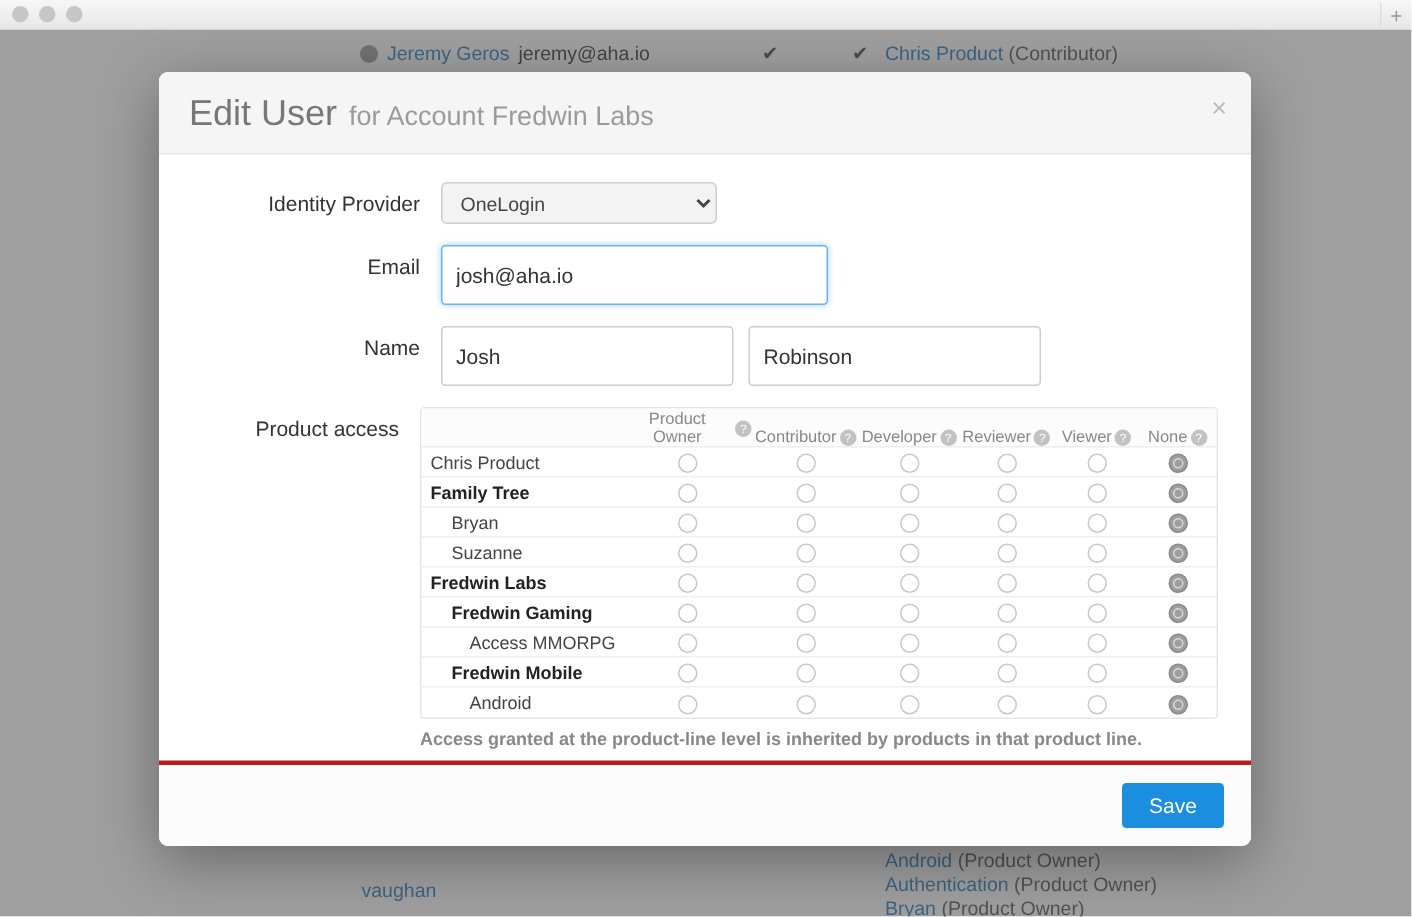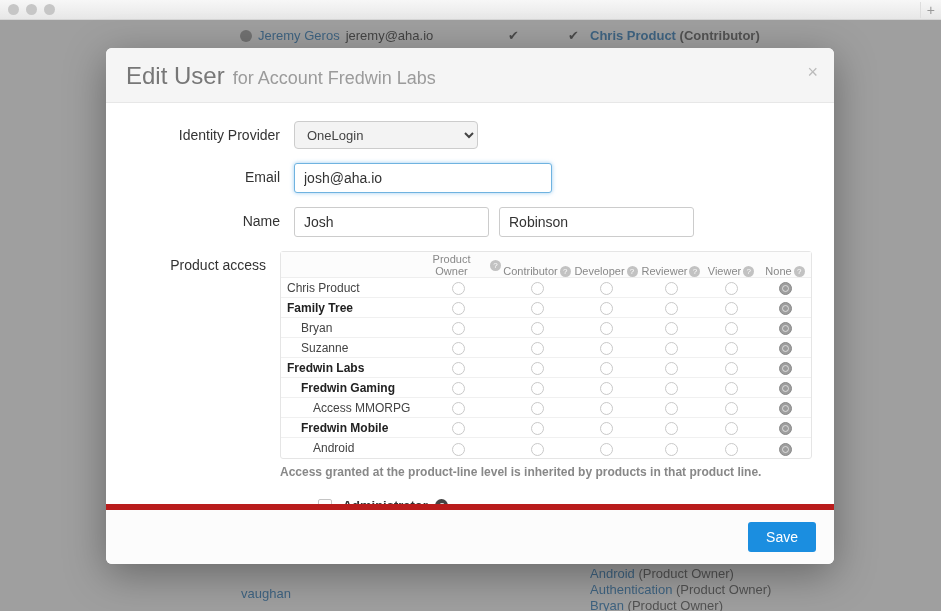--- a/index.html
+++ b/index.html
@@ -28,21 +28,21 @@
     position:absolute; right:6px; top:2px; color:#999; font-size:14px;
     border-left:1px solid #ddd; padding-left:6px;height:16px;
   }
   
   .bgwrap { position:absolute; inset:20px 0 0 0; background:#fff; }
   .dim { position:absolute; inset:20px 0 0 0; background:rgba(80,80,80,.55); }
   .bg-row1 { position:absolute; left:240px; top:8px; color:#2a7bbd; font-size:13px; display:flex; align-items:center; gap:6px;}
   .bg-row1 .av{width:12px;height:12px;border-radius:50%;background:#999;}
   .bg-row1 .em{color:#333;}
   .bg-check{color:#444;font-size:13px;position:absolute;top:8px;}
-  .bg-right{position:absolute;left:590px;top:8px;color:#2a7bbd;font-size:13px;font-weight:bold;}
+  .bg-right{position:absolute;left:590px;top:8px;color:#2a7bbd;font-size:13px;}
   .bg-right .role{color:#555;}
   .bg-bottom{position:absolute;left:590px;color:#2a7bbd;font-size:13px;}
   .bg-bottom .role{color:#555;}
   .bg-vaughan{position:absolute;left:241px;top:566px;color:#2a7bbd;font-size:13px;text-transform:lowercase;}
 
   
   .modal {
     position:absolute;
     left:106px; top:48px;
     width:728px; height:516px;
@@ -65,21 +65,21 @@
   .modal-body{flex:1;overflow:auto;padding:18px 22px 8px;}
   .row{display:flex;margin-bottom:14px;}
   .label{width:166px;text-align:right;padding-right:14px;padding-top:6px;color:#333;font-size:14px;}
   .field{flex:1;}
   select.form{
     width:184px;height:28px;
     background:#f3f3f3;border:1px solid #ccc;border-radius:4px;
     padding:0 8px;font-size:13px;color:#444;
   }
   input.form{
-    height:30px;border:1px solid #ccc;border-radius:3px;
+    height:40px;border:1px solid #ccc;border-radius:3px;
     padding:0 9px;font-size:14px;color:#333;
   }
   input.form.focus{
     border:1px solid #6fb3e0;
     box-shadow:0 0 4px rgba(90,170,230,.6);
     outline:none;
   }
   .email-input{width:258px;}
   .name-wrap{display:flex;gap:10px;}
   .name-wrap input{width:195px;}
@@ -116,21 +116,21 @@
   .radio{display:inline-block;width:13px;height:13px;border:1px solid #c8c8c8;border-radius:50%;background:#fff;vertical-align:middle;}
   .radio.sel2{background:#9e9e9e;border-color:#8a8a8a;position:relative;}
   .radio.sel2::after{content:"";position:absolute;inset:2px;border:1px solid rgba(255,255,255,.6);border-radius:50%;}
   .note{font-size:12px;color:#888;margin-top:6px;width:532px;font-weight:bold;}
 
   .checkbox{width:14px;height:14px;border:1px solid #c4c4c4;border-radius:2px;display:inline-block;vertical-align:middle;margin-right:7px;background:#fff;}
   .admin-label{font-weight:600;font-size:13px;vertical-align:middle;}
   .qmark{display:inline-flex;width:13px;height:13px;border-radius:50%;background:#444;color:#fff;font-size:9px;align-items:center;justify-content:center;margin-left:4px;vertical-align:middle;}
 
   .modal-footer{
-    border-top:6px solid #b91c1c;background:#fcfcfc;
+    border-top:3px solid #b91c1c;background:#fcfcfc;
     padding:12px 18px;display:flex;justify-content:flex-end;
   }
   .btn-save{
     background:#1b8ee0;color:#fff;border:none;border-radius:3px;
     padding:7px 18px;font-size:14px;cursor:pointer;
   }
 </style>
 </head>
 <body>
 

